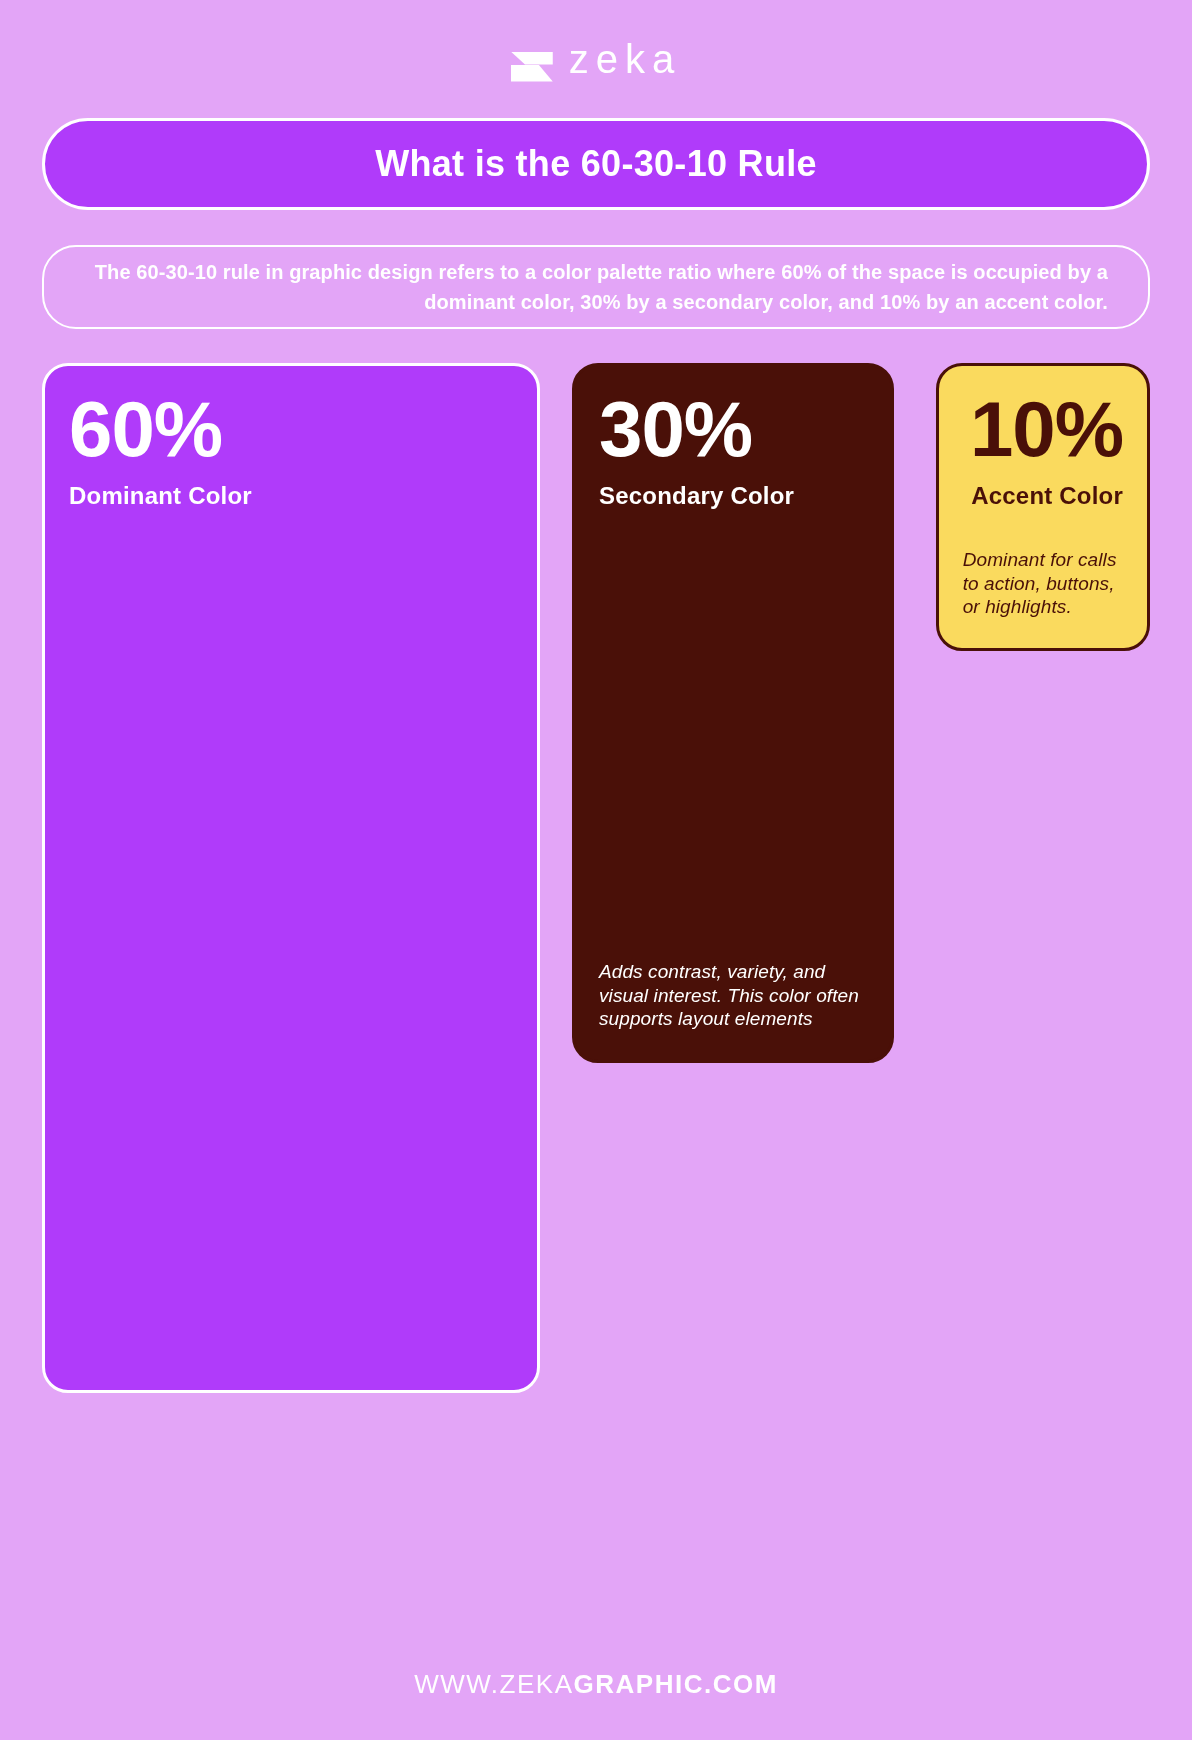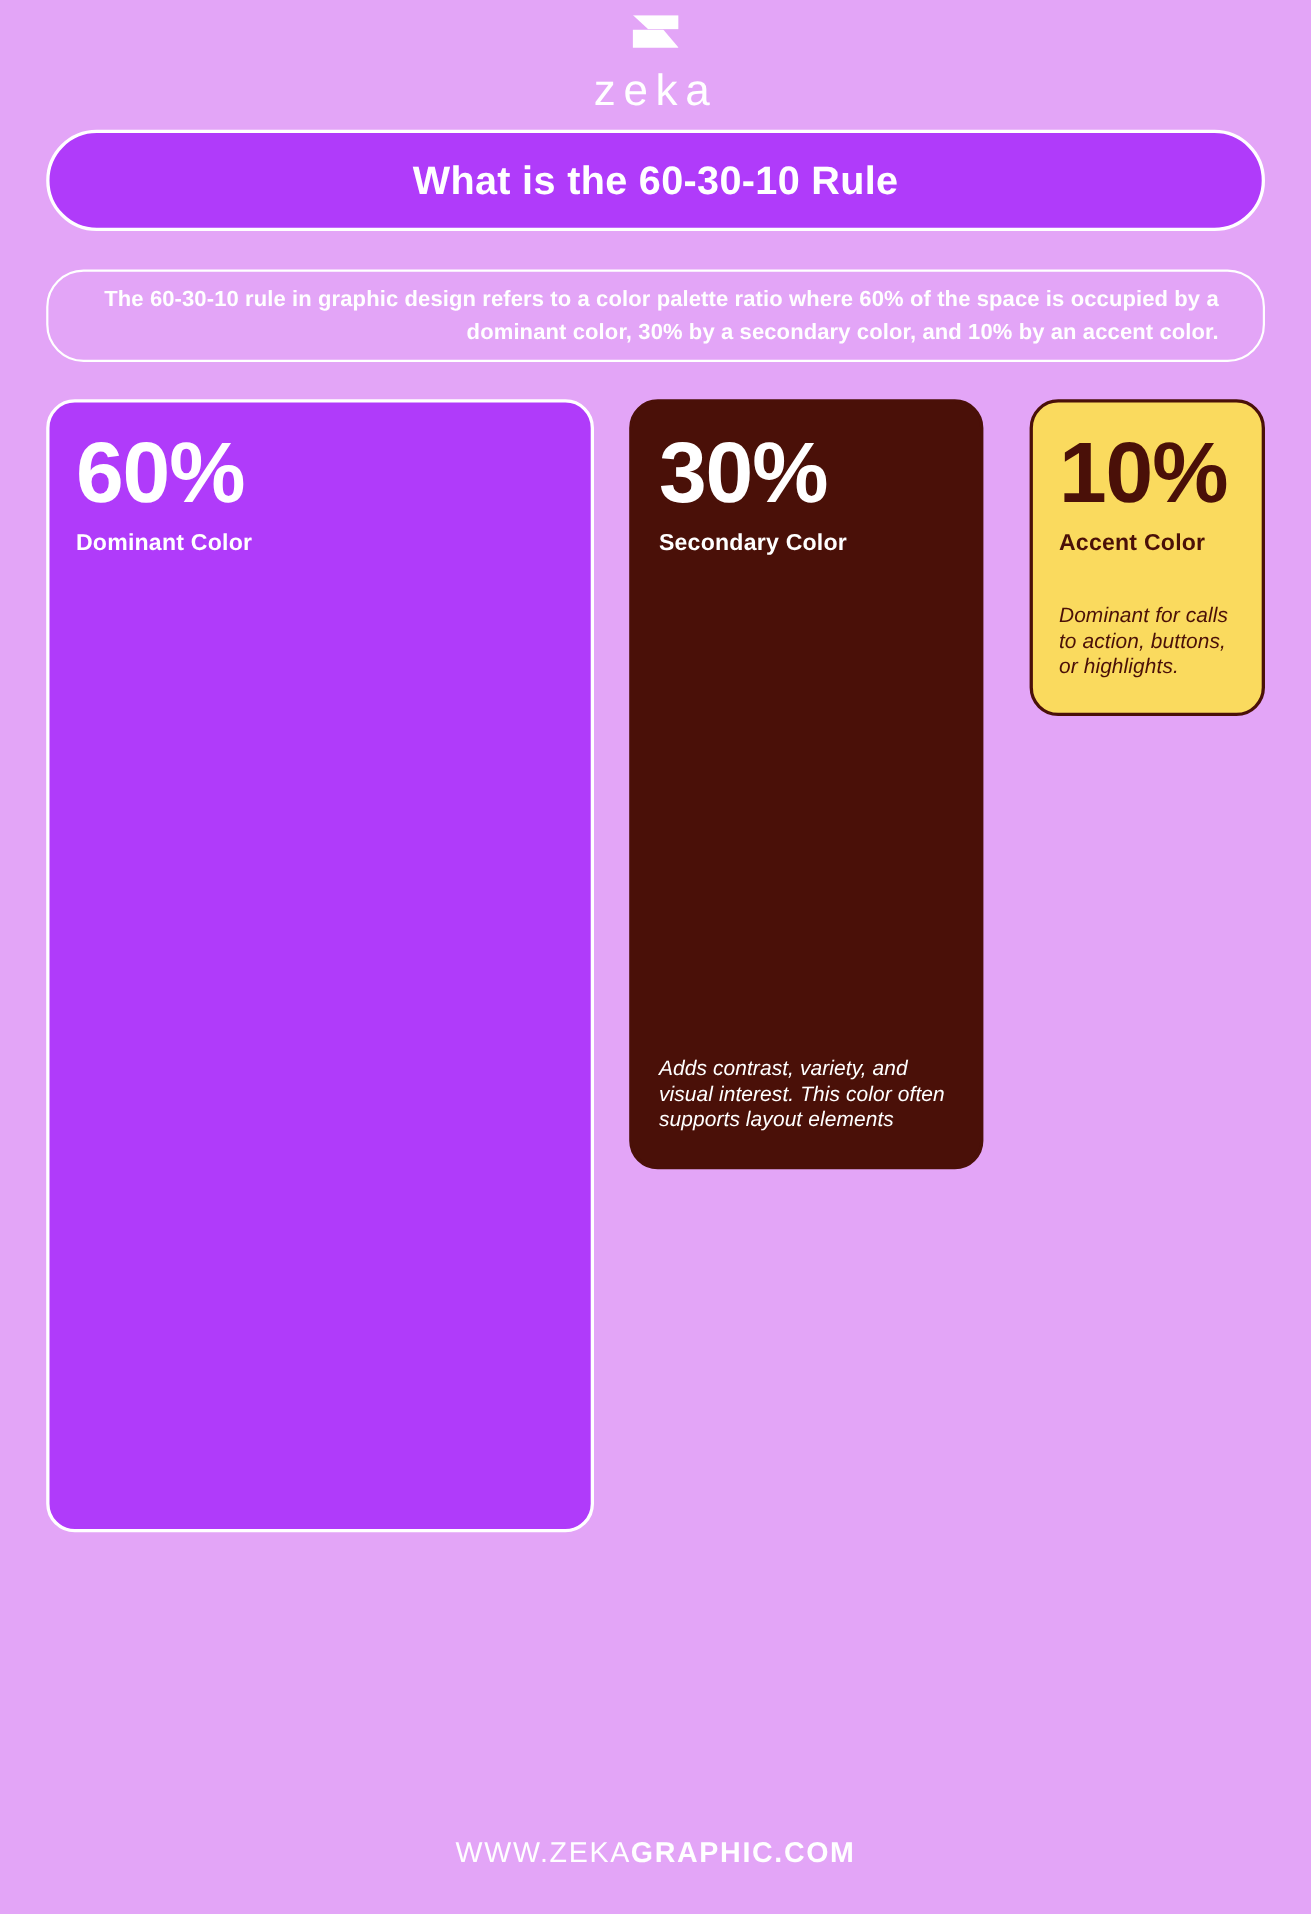--- a/index.html
+++ b/index.html
@@ -15,23 +15,22 @@
 
   
   .header {
     height: 118px;
     display: flex;
     align-items: center;
     justify-content: center;
   }
   .logo {
     display: flex;
-    align-items: center;
+    align-items: flex-end;
     gap: 16px;
-    flex-direction: column;
   }
   .logo-mark {
     width: 42px;
     height: 30px;
     position: relative;
   }
   .logo-mark .bar-top {
     position: absolute;
     top: 0; left: 0;
     width: 42px; height: 13px;
@@ -114,30 +113,31 @@
   }
   .card-secondary {
     background: #4a1008;
     border: 3px solid #4a1008;
     height: 700px;
   }
   .card-accent {
     background: #fada5e;
     border: 3px solid #4a1008;
     height: 288px;
+    align-items: flex-end;
   }
 
   .pct {
     font-size: 78px;
     font-weight: 700;
     line-height: 0.95;
     letter-spacing: -1px;
   }
   .card-label {
-    font-size: 21px;
+    font-size: 24px;
     font-weight: 700;
     margin-top: 16px;
     letter-spacing: 0.2px;
   }
   .card-body {
     font-size: 19px;
     font-style: italic;
     line-height: 1.22;
     margin-top: auto;
     letter-spacing: 0.1px;

